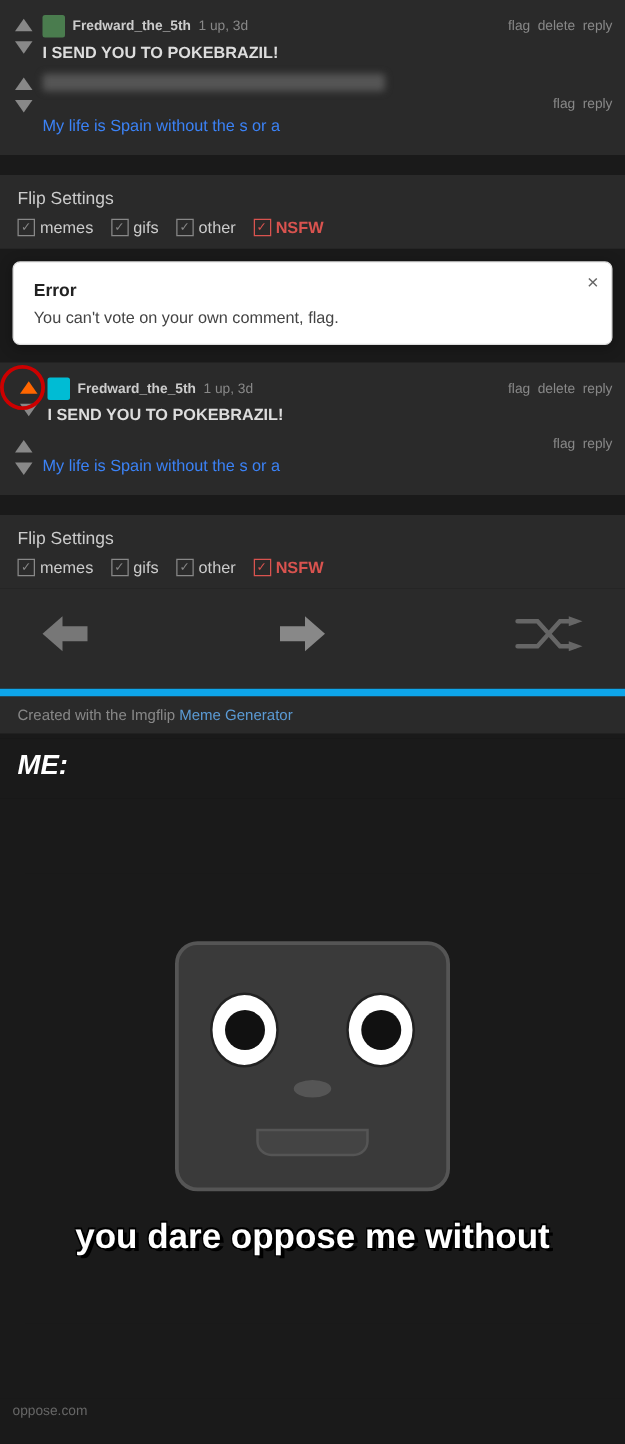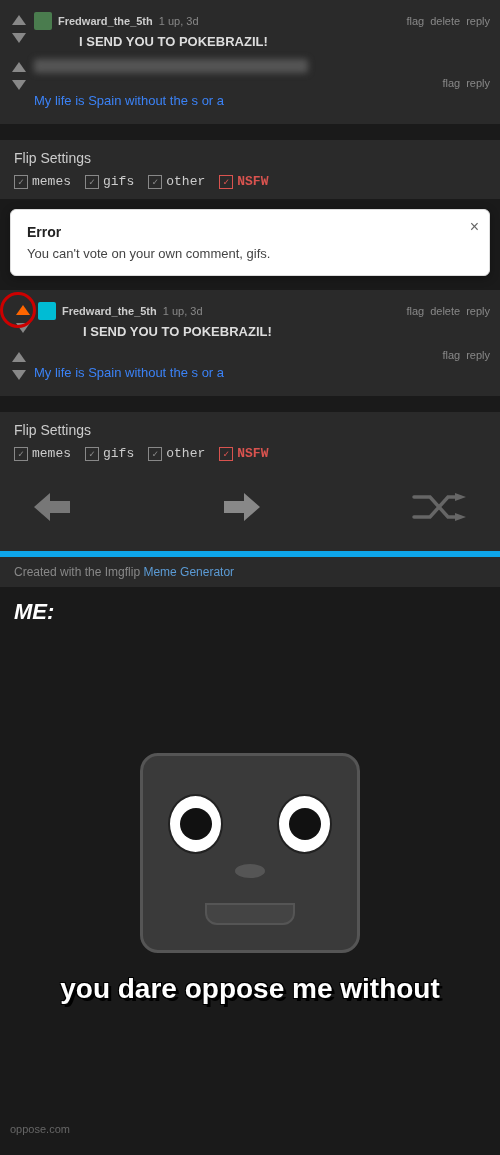--- a/index.html
+++ b/index.html
@@ -96,21 +96,20 @@
       color: #888;
       cursor: pointer;
       text-decoration: none;
     }
 
     .comment-text {
       color: #ddd;
       font-size: 13px;
       font-weight: bold;
       padding: 2px 0;
-      margin-left: 45px;
     }
 
     .blurred-row {
       display: flex;
       align-items: flex-start;
       padding: 4px 0;
       gap: 6px;
     }
 
     .blurred-content {
@@ -146,21 +145,20 @@
       gap: 14px;
       flex-wrap: wrap;
     }
 
     .checkbox-item {
       display: flex;
       align-items: center;
       gap: 4px;
       color: #ccc;
       font-size: 13px;
-      font-family: Liberation Mono, monospace;
     }
 
     .checkbox-box {
       width: 14px;
       height: 14px;
       border: 1.5px solid #888;
       background: transparent;
       display: flex;
       align-items: center;
       justify-content: center;
@@ -383,21 +381,21 @@
       <div class="checkbox-box checked nsfw-box"></div>
       <span class="nsfw-label">NSFW</span>
     </div>
   </div>
 </div>
 
 <div class="error-popup-overlay">
   <div class="error-popup">
     <span class="error-close">×</span>
     <div class="error-title">Error</div>
-    <div class="error-message">You can't vote on your own comment, gifs.</div>
+    <div class="error-message">You can't vote on your own comment, flag.</div>
   </div>
 </div>
 
 <div class="section-divider"></div>
 
 <div class="second-section" style="position:relative;">
   <div class="red-circle"></div>
 
   <div class="comment-row" style="margin-left:4px;">
     <div class="vote-col">

